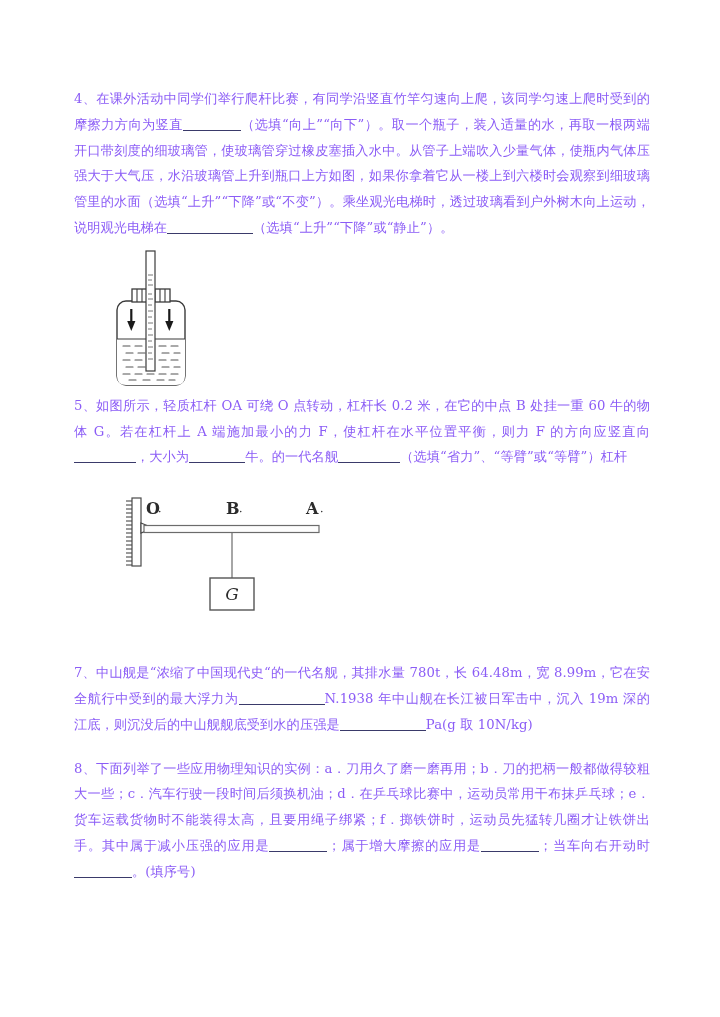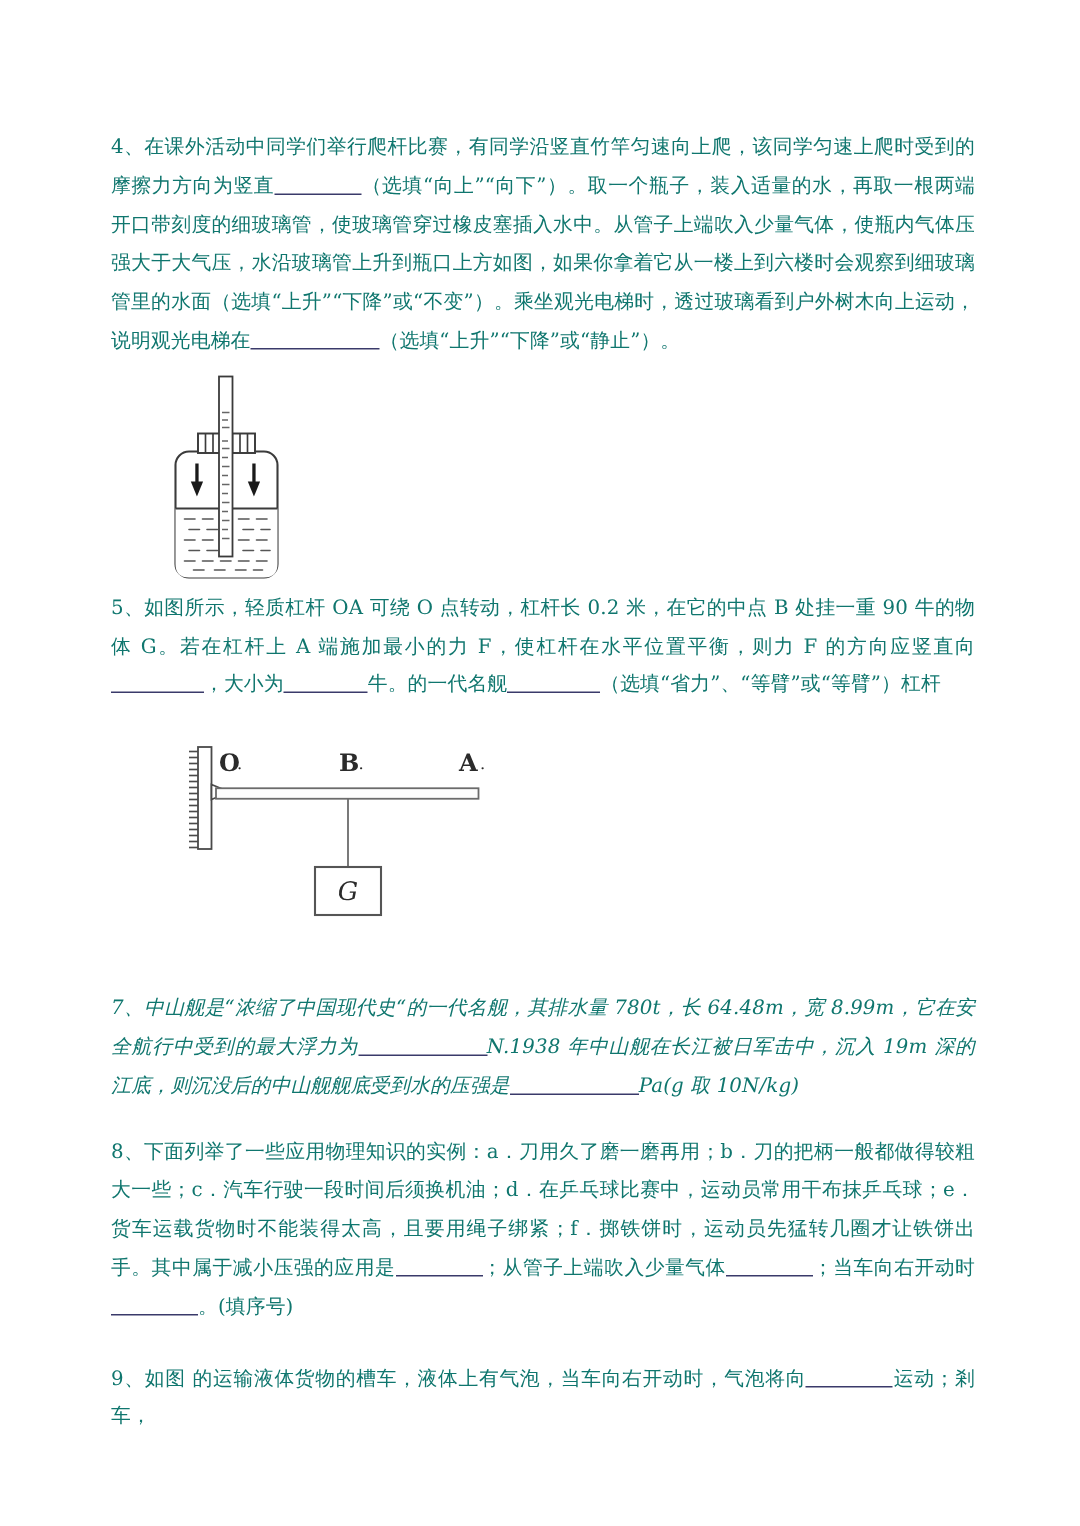--- a/index.html
+++ b/index.html
@@ -23,27 +23,27 @@
     position: absolute;
     left: 74px;
     top: 86px;
     width: 576px;
   }
   .q {
     font-size: 13.2px;
     line-height: 25.8px;
     text-align: justify;
     text-justify: inter-character;
-    color: #0f766e;
+    color: #8b5cf6;
     letter-spacing: 0.1px;
   }
   .q.block-4 { margin: 0 0 0 0; }
   .q.block-5 { margin: 0; }
   .q.block-6 { margin: 0; }
-  .q.block-7 { margin: 0; font-style: italic; }
+  .q.block-7 { margin: 0; }
   .q.block-8 { margin: 0; }
   .q.block-9 { margin: 0; }
 
   
   .blank {
     display: inline-block;
     border-bottom: 1.1px solid #3a3a6a;
     vertical-align: -2px;
     height: 14px;
   }
@@ -167,21 +167,21 @@
           <polygon points="28.2,74 36.4,74 32.3,84"></polygon>
         </g>
         <g fill="#1a1a1a">
           <rect x="69.2" y="62" width="2.2" height="14"></rect>
           <polygon points="66.2,74 74.4,74 70.3,84"></polygon>
         </g>
       </svg>
     </div>
 
     <p class="q block-5">
-      <span>5、</span><span>如图所示，轻质杠杆 OA 可绕 O 点转动，杠杆长 0.2 米，在它的中点 B 处挂一重 90 牛的物体 G。若在杠杆上 A 端施加最小的力 F，使杠杆在水平位置平衡，则力 F 的方向应竖直向</span><span class="blank w2"></span><span>，大小为</span><span class="blank w5"></span><span>牛。的一代名舰</span><span class="blank w2"></span><span>（选填“省力”、“等臂”或“等臂”）杠杆</span>
+      <span>5、</span><span>如图所示，轻质杠杆 OA 可绕 O 点转动，杠杆长 0.2 米，在它的中点 B 处挂一重 60 牛的物体 G。若在杠杆上 A 端施加最小的力 F，使杠杆在水平位置平衡，则力 F 的方向应竖直向</span><span class="blank w2"></span><span>，大小为</span><span class="blank w5"></span><span>牛。的一代名舰</span><span class="blank w2"></span><span>（选填“省力”、“等臂”或“等臂”）杠杆</span>
     </p>
 
     <div class="fig-lever-wrap">
       <svg class="fig-lever" viewBox="0 0 250 132">
 
         <rect x="12" y="12" width="9" height="68" fill="#ffffff" stroke="#4a4a4a" stroke-width="1.2"></rect>
         <g stroke="#4a4a4a" stroke-width="1.1">
           <line x1="6" y1="15" x2="12" y2="15"></line>
             <line x1="6" y1="19" x2="12" y2="19"></line>
           <line x1="6" y1="23" x2="12" y2="23"></line>
@@ -224,23 +224,20 @@
 
     <div class="sp-7"></div>
 
     <p class="q block-7">
       <span>7、</span><span>中山舰是“浓缩了中国现代史“的一代名舰，其排水量 780t，长 64.48m，宽 8.99m，它在安全航行中受到的最大浮力为</span><span class="blank w3"></span><span>N.1938 年中山舰在长江被日军击中，沉入 19m 深的江底，则沉没后的中山舰舰底受到水的压强是</span><span class="blank w3"></span><span>Pa(g 取 10N/kg)</span>
     </p>
 
     <div class="sp-8"></div>
 
     <p class="q block-8">
-      <span>8、</span><span>下面列举了一些应用物理知识的实例：a．刀用久了磨一磨再用；b．刀的把柄一般都做得较粗大一些；c．汽车行驶一段时间后须换机油；d．在乒乓球比赛中，运动员常用干布抹乒乓球；e．货车运载货物时不能装得太高，且要用绳子绑紧；f．掷铁饼时，运动员先猛转几圈才让铁饼出手。其中属于减小压强的应用是</span><span class="blank w1"></span><span>；从管子上端吹入少量气体</span><span class="blank w1"></span><span>；当车向右开动时</span><span class="blank w1"></span><span>。(填序号)</span>
+      <span>8、</span><span>下面列举了一些应用物理知识的实例：a．刀用久了磨一磨再用；b．刀的把柄一般都做得较粗大一些；c．汽车行驶一段时间后须换机油；d．在乒乓球比赛中，运动员常用干布抹乒乓球；e．货车运载货物时不能装得太高，且要用绳子绑紧；f．掷铁饼时，运动员先猛转几圈才让铁饼出手。其中属于减小压强的应用是</span><span class="blank w1"></span><span>；属于增大摩擦的应用是</span><span class="blank w1"></span><span>；当车向右开动时</span><span class="blank w1"></span><span>。(填序号)</span>
     </p>
 
     <div class="sp-9"></div>
 
-    <p class="q block-9">
-      <span>9、</span><span>如图 的运输液体货物的槽车，液体上有气泡，当车向右开动时，气泡将向</span><span class="blank w1"></span><span>运动；剎车，</span>
-    </p>
 
   </div>
 </div>
 
 </body></html>

